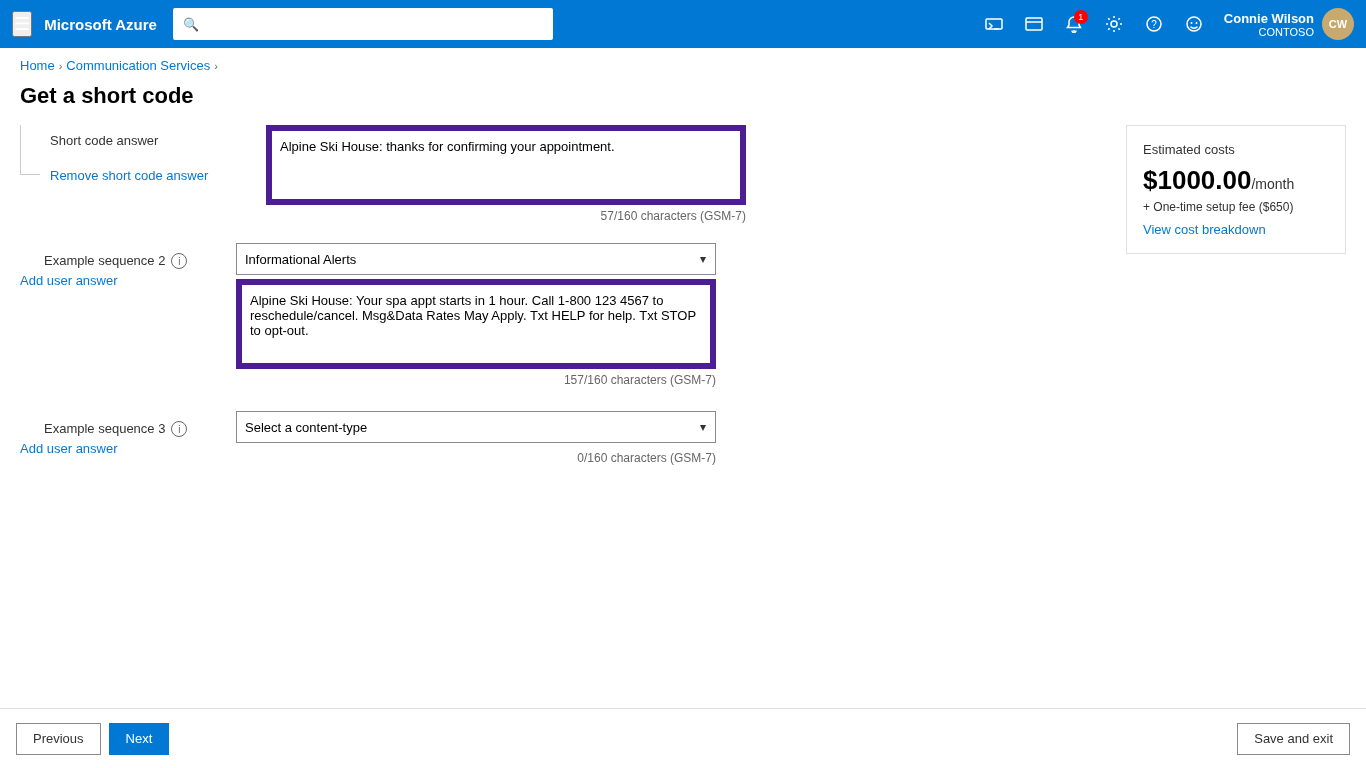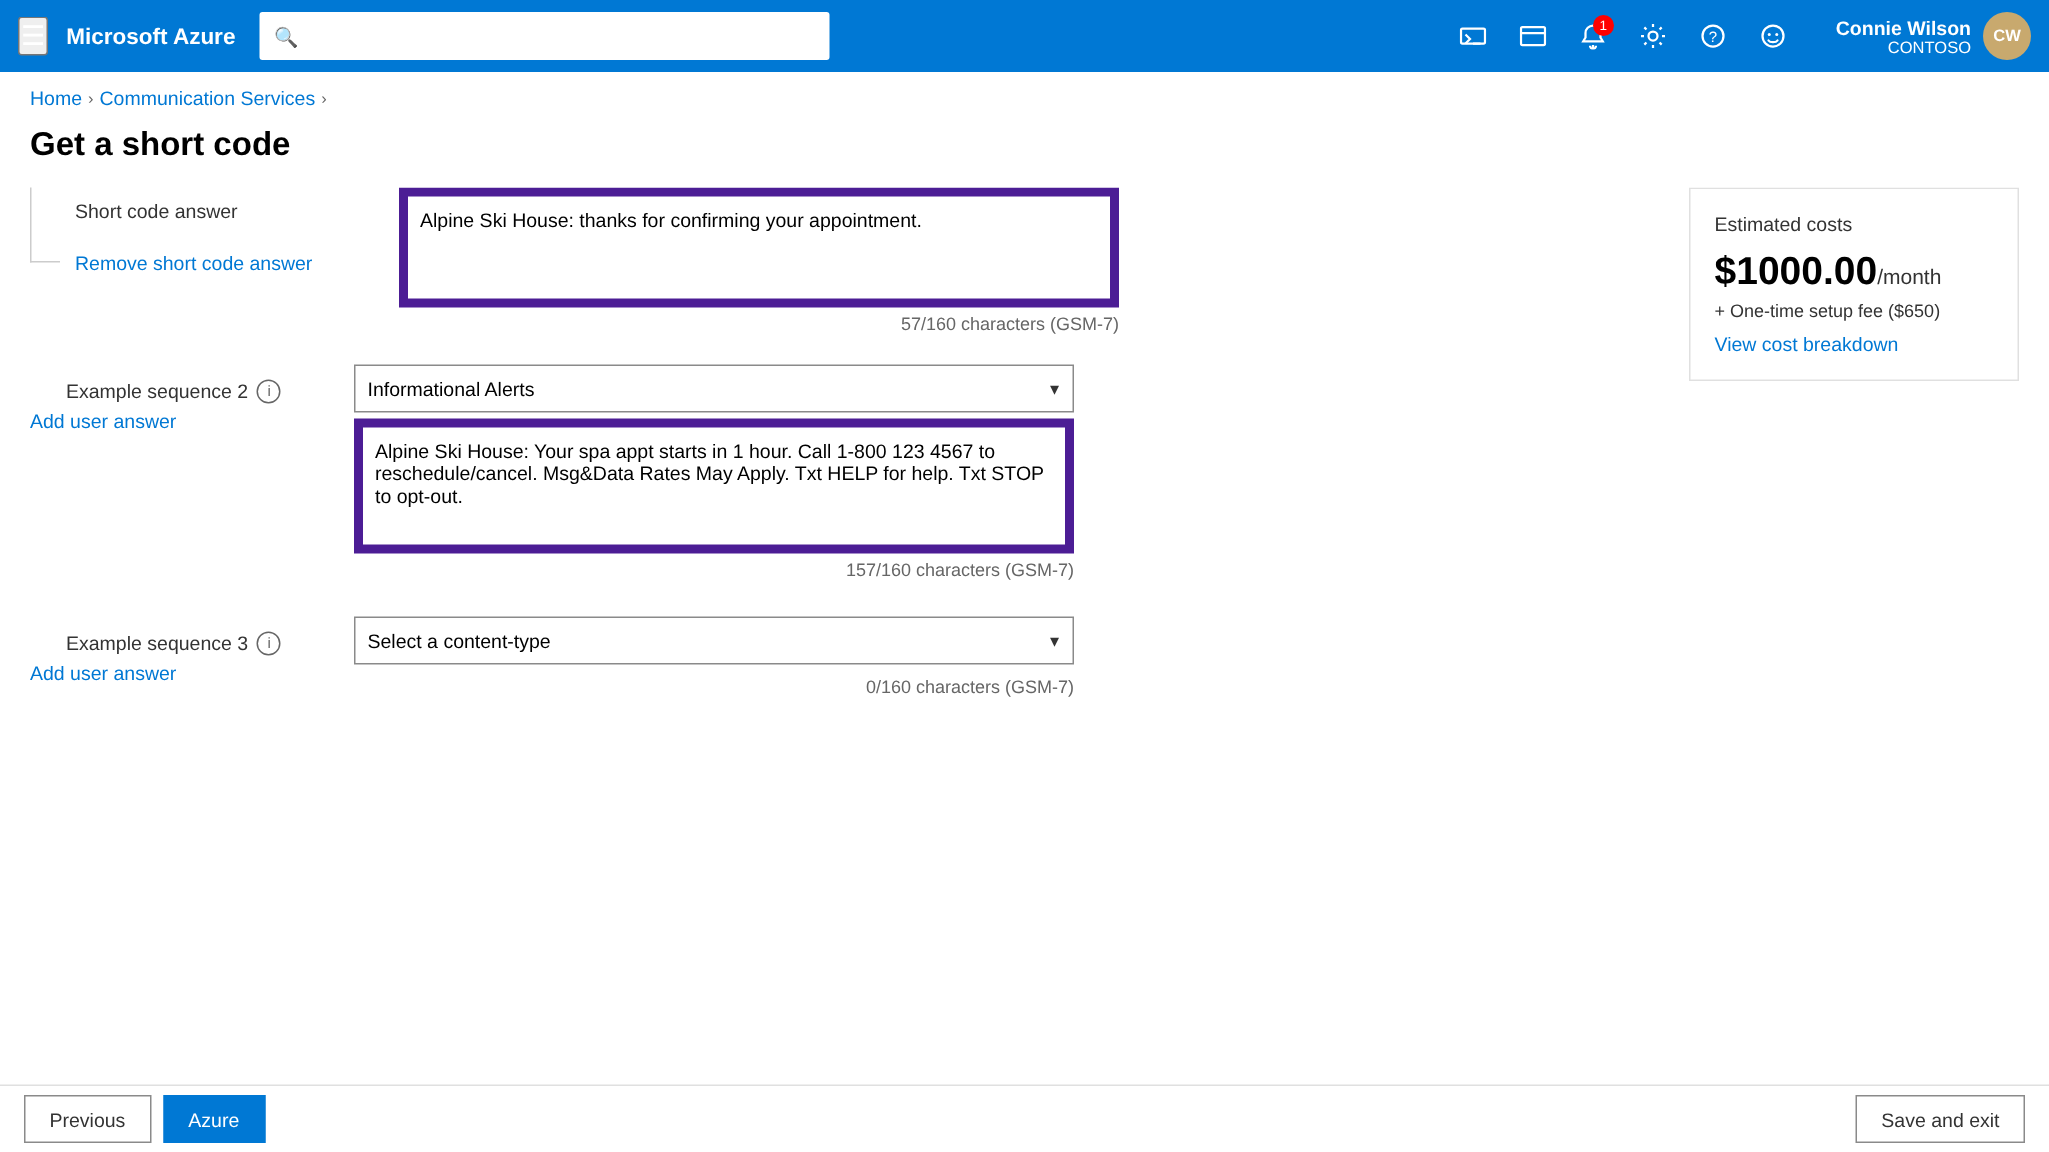--- a/index.html
+++ b/index.html
@@ -71,21 +71,21 @@
       border-radius: 50%;
       display: flex;
       align-items: center;
       justify-content: center;
     }
     .topbar-user {
       display: flex;
       align-items: center;
       gap: 8px;
       color: #fff;
-      margin-left: 24px;
+      margin-left: 12px;
       cursor: pointer;
     }
     .topbar-user-info { text-align: right; }
     .topbar-user-name { font-size: 13px; font-weight: 600; }
     .topbar-user-org { font-size: 11px; }
     .topbar-avatar {
       width: 32px;
       height: 32px;
       border-radius: 50%;
       background: #c8a96e;
@@ -239,21 +239,21 @@
       background: #fff;
     }
     .cost-title { font-size: 13px; color: #333; margin-bottom: 8px; }
     .cost-amount { font-size: 26px; font-weight: 700; color: #000; }
     .cost-period { font-size: 14px; font-weight: 400; }
     .cost-setup { font-size: 12px; color: #333; margin-top: 4px; }
     .cost-link { color: #0078d4; font-size: 13px; text-decoration: none; cursor: pointer; display: block; margin-top: 8px; }
 
     
     .bottom-bar {
-      height: 45px;
+      height: 60px;
       border-top: 1px solid #e0e0e0;
       display: flex;
       align-items: center;
       padding: 0 16px;
       flex-shrink: 0;
       gap: 8px;
     }
     .btn {
       height: 32px;
       padding: 0 16px;
@@ -419,16 +419,16 @@
     <div>
       <span class="cost-amount">$1000.00</span><span class="cost-period">/month</span>
     </div>
     <div class="cost-setup">+ One-time setup fee ($650)</div>
     <a href="#" class="cost-link">View cost breakdown</a>
   </div>
 </div>
 
 <div class="bottom-bar">
   <button class="btn btn-outline">Previous</button>
-  <button class="btn btn-primary">Azure</button>
+  <button class="btn btn-primary">Next</button>
   <div class="btn-spacer"></div>
   <button class="btn btn-save">Save and exit</button>
 </div>
 
 </body></html>

